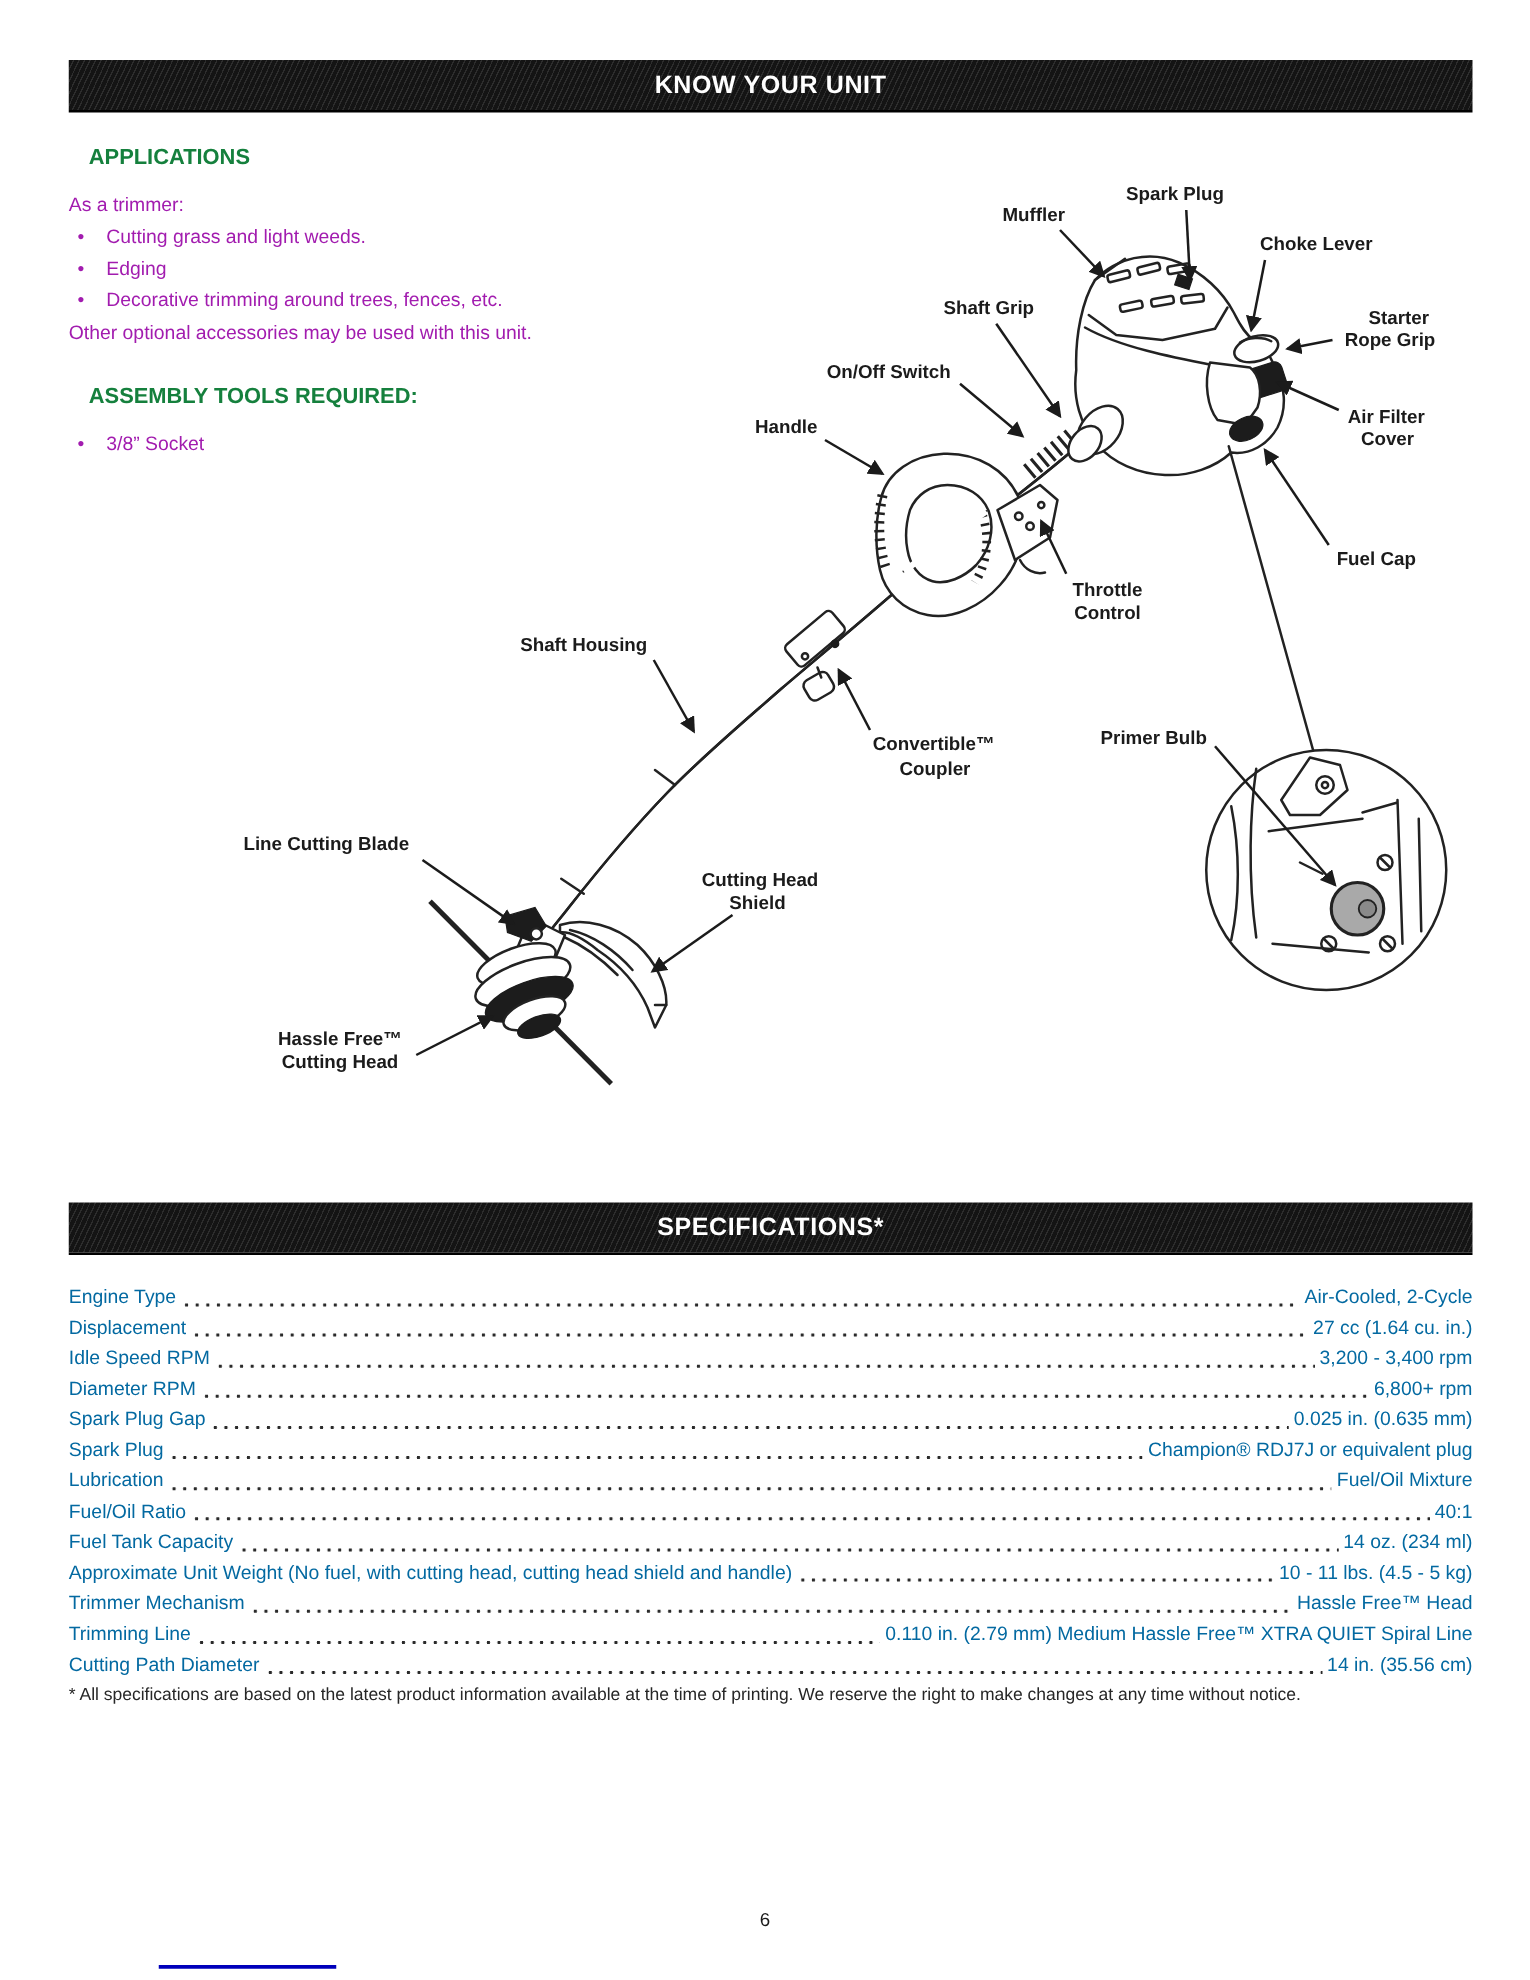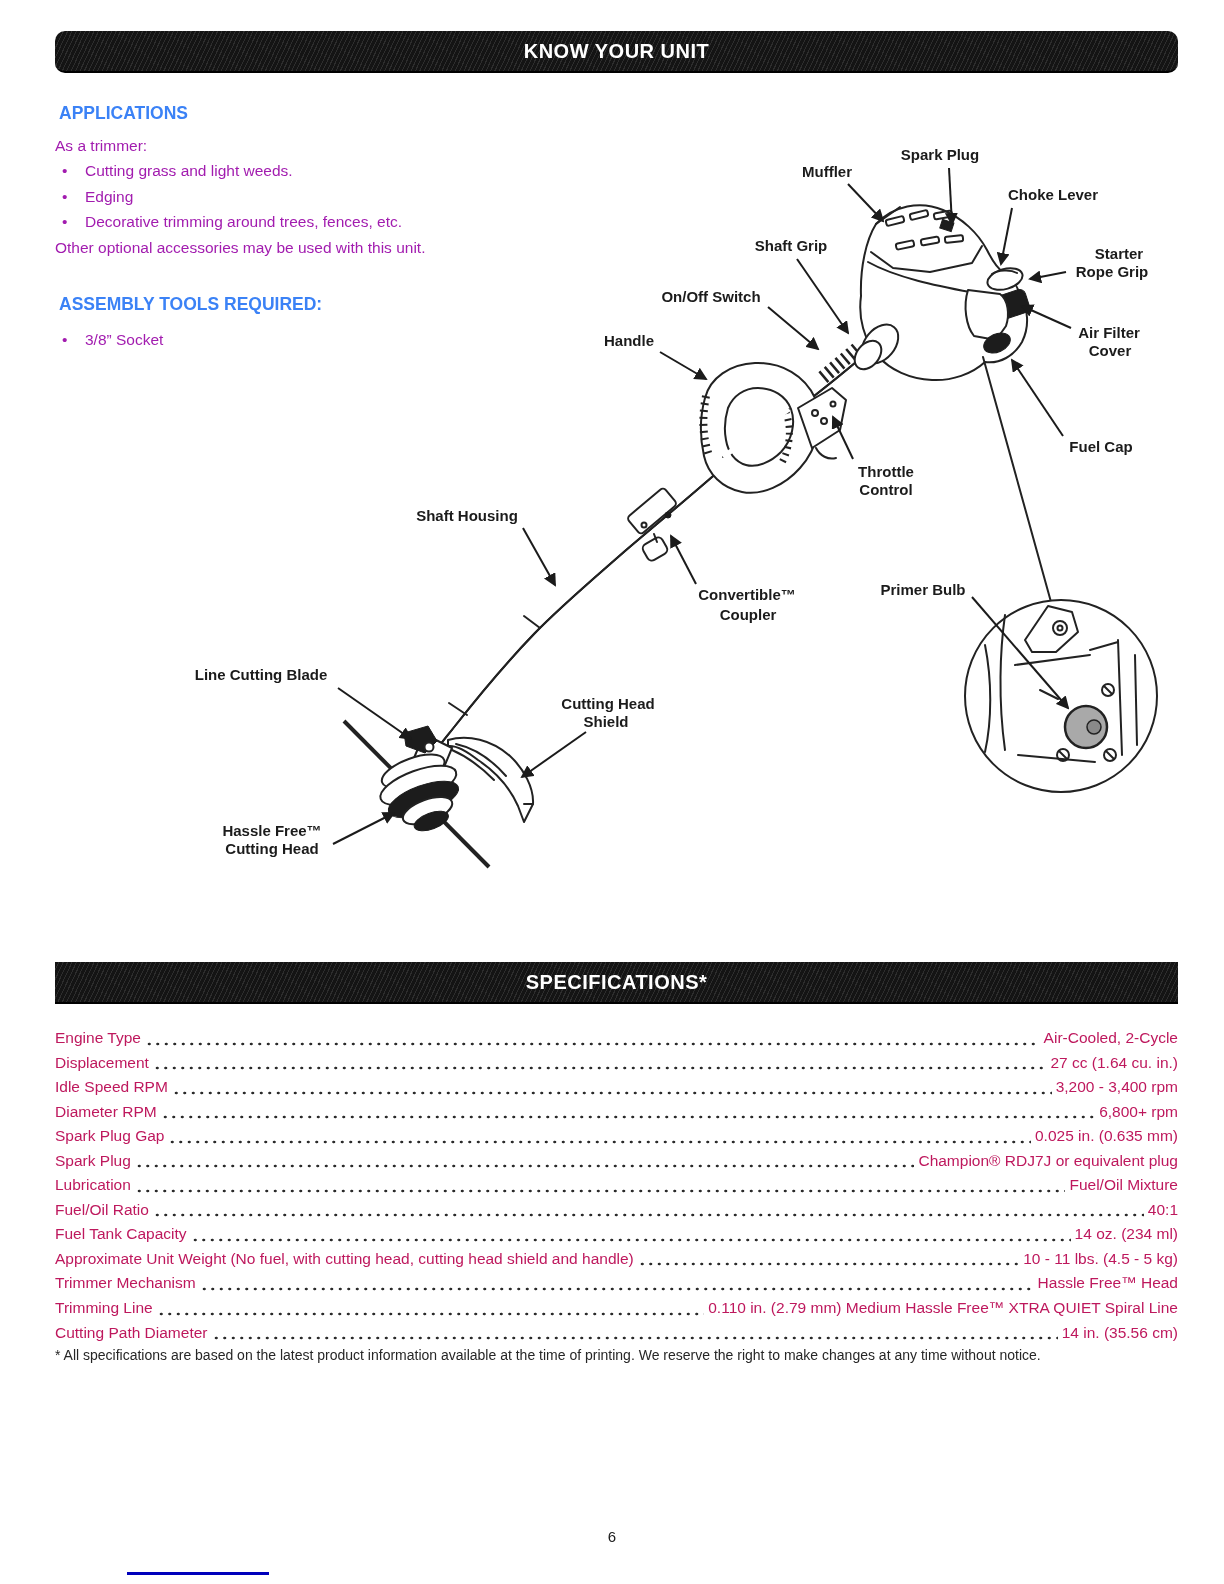--- a/index.html
+++ b/index.html
@@ -2,38 +2,38 @@
 <html><head>
 <meta charset="utf-8">
 <style>
   html,body{margin:0;padding:0;background:#e8e8e8;}
   .page{position:relative;width:1224px;height:1584px;background:#ffffff;margin:0 auto;
         font-family:"Liberation Sans",sans-serif;color:#1f1f1f;overflow:hidden;}
   .bar{position:absolute;left:55px;width:1123px;height:40px;
        background:repeating-linear-gradient(115deg,#141414 0 3px,#2d2d2d 3px 4px);
        border-bottom:2px solid #000;display:flex;align-items:center;justify-content:center;}
   .bar span{color:#fff;font-weight:bold;font-size:20px;letter-spacing:.5px;}
-  .bar1{top:31px;border-radius:10px;} .bar2{top:962px;}
+  .bar1{top:48px;} .bar2{top:962px;}
   .textblock{position:absolute;left:55px;width:470px;}
   .apps{top:99px;} .tools{top:290px;}
-  h2{margin:4px;font-size:17.5px;font-weight:bold;color:#3b82f6;}
+  h2{margin:16px;font-size:17.5px;font-weight:bold;color:#15803d;}
   .body-txt{font-size:15.5px;line-height:25.4px;color:#a21caf;}
   .intro{margin-top:9px;}
   ul.plain{list-style:none;margin:0;padding:0;}
   ul.plain li{position:relative;padding-left:30px;}
   ul.plain li::before{content:"•";position:absolute;left:7px;top:0;}
   .tools ul.plain{margin-top:12px;}
   svg.diagram{position:absolute;left:0;top:0;}
   .dlabel{font-family:"Liberation Sans",sans-serif;font-weight:bold;font-size:15px;fill:#1b1b1b;}
   .lead{stroke:#1b1b1b;stroke-width:2;fill:none;}
   .sketch{stroke:#222;stroke-width:2;fill:none;stroke-linejoin:round;stroke-linecap:round;}
   .sketch-f{stroke:#222;stroke-width:2;fill:#fff;stroke-linejoin:round;}
   .dark{fill:#1c1c1c;stroke:#1c1c1c;}
   .speclist{position:absolute;left:55px;top:1026px;width:1123px;}
-  .spec-row{display:flex;line-height:24.55px;font-size:15.5px;color:#be185d;}
+  .spec-row{display:flex;line-height:24.55px;font-size:15.5px;color:#0369a1;}
   .spec-label{white-space:nowrap;}
   .spec-value{white-space:nowrap;}
   .leader{flex:1;min-width:18px;margin:0 4px;
           background-image:radial-gradient(circle,#2a2a2a 1.3px,transparent 1.6px);
           background-size:8.5px 4px;background-repeat:repeat-x;
           background-position:left calc(100% - 5px);}
   .footnote{position:absolute;left:55px;top:1344px;width:1118px;font-size:14px;
             line-height:23.5px;color:#262626;}
   .pagenum{position:absolute;left:0;top:1528px;width:100%;text-align:center;
            font-size:15px;color:#1a1a1a;}

